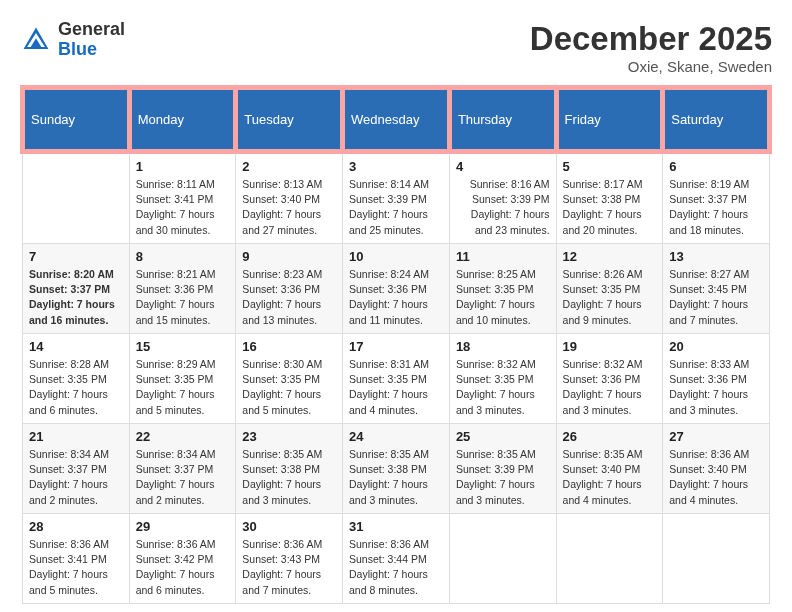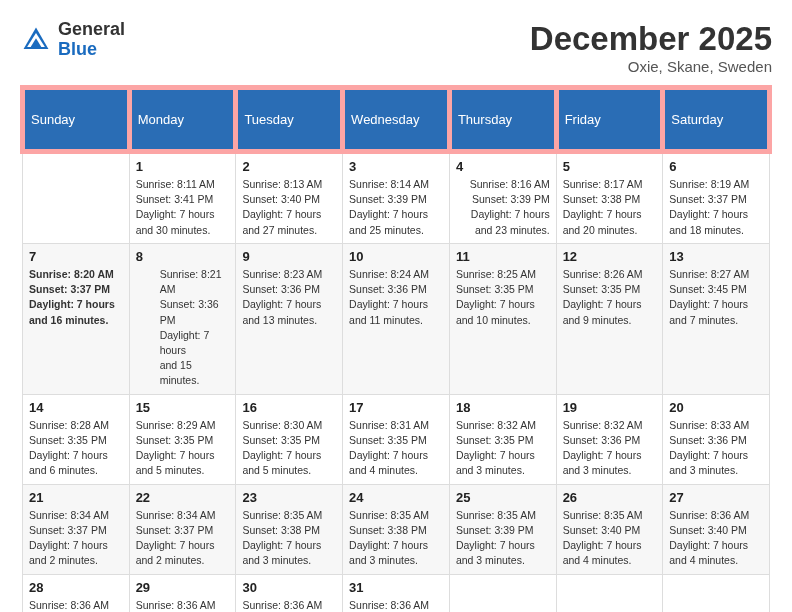--- a/index.html
+++ b/index.html
@@ -170,21 +170,21 @@
       <tr>
         <td>
           <div class="day-num">7</div>
           <div class="day-info" style="white-space: pre-line; font-weight: bold;">Sunrise: 8:20 AM
 Sunset: 3:37 PM
 Daylight: 7 hours
 and 16 minutes.</div>
         </td>
         <td>
           <div class="day-num">8</div>
-          <div class="day-info" style="white-space: pre-line; margin-left: 24px;">Sunrise: 8:21 AM
+          <div class="day-info" style="white-space: pre-line;">Sunrise: 8:21 AM
 Sunset: 3:36 PM
 Daylight: 7 hours
 and 15 minutes.</div>
         </td>
         <td>
           <div class="day-num">9</div>
           <div class="day-info" style="white-space: pre-line;">Sunrise: 8:23 AM
 Sunset: 3:36 PM
 Daylight: 7 hours
 and 13 minutes.</div>

